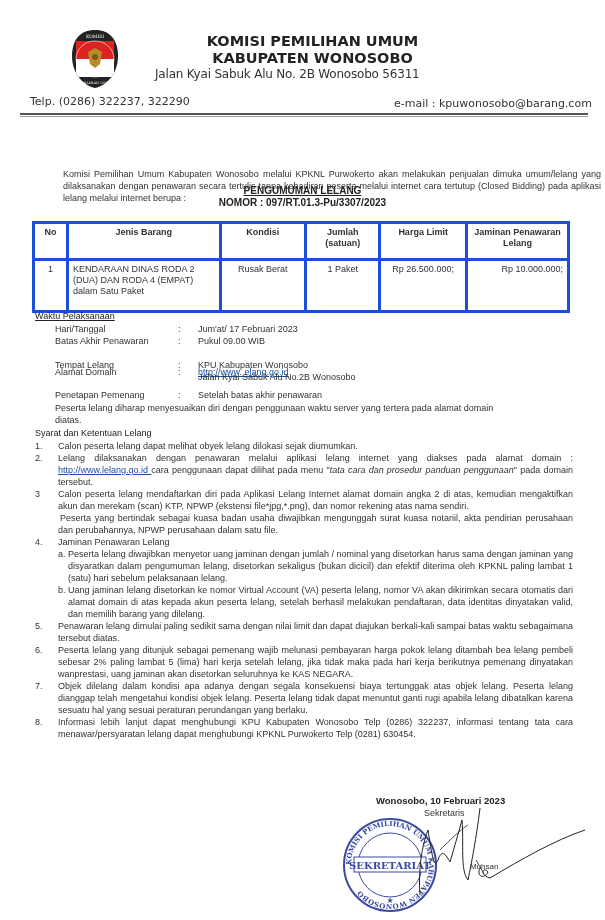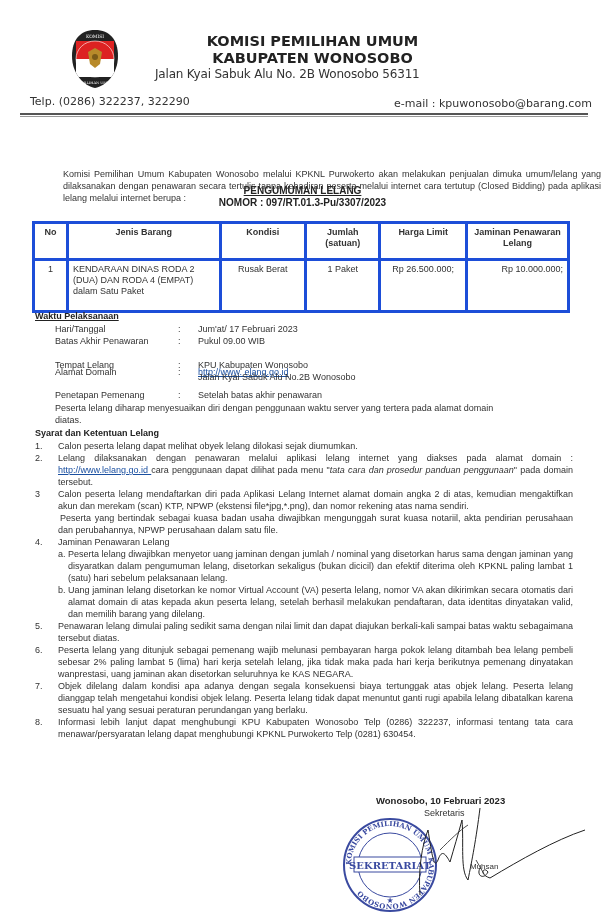--- a/index.html
+++ b/index.html
@@ -23,21 +23,21 @@
   table.lelang th, table.lelang td { border: 3px solid #1d4ed8; vertical-align: top; padding: 3px 4px; }
   table.lelang th { font-weight: bold; height: 28px; text-align: center; line-height: 11px; }
   table.lelang td { height: 43px; line-height: 11px; }
   .c-no { width: 22px; text-align: center; }
   .c-jenis { width: 137px; }
   .c-kond { width: 72px; text-align: center; }
   .c-jml { width: 61px; text-align: center; }
   .c-harga { width: 73px; text-align: center; }
   .c-jamin { width: 88px; text-align: center; }
   
-  .sec-head { font-size: 9px; font-weight: bold; color:#222; }
+  .sec-head { font-size: 9px; font-weight: normal; color:#222; }
   .waktu-head { left: 35px; top: 311px; text-decoration: underline; }
   .kv { position: absolute; left: 55px; font-size: 9px; color:#333; line-height: 12px; }
   .kv .k { display:inline-block; width: 123px; }
   .kv .sep { display:inline-block; width: 20px; }
   .kv .v a { color:#1a4fa0; text-decoration: underline; }
   .note { left: 55px; top: 404px; width: 440px; }
   .syarat-head { left: 35px; top: 428px; }
   ol.syarat { position: absolute; left: 35px; top: 440px; width: 538px; margin: 0; padding: 0; list-style: none; font-size: 9px; color:#333; line-height: 12px; }
   ol.syarat > li { position: relative; padding-left: 23px; text-align: justify; margin-bottom: 0; }
   ol.syarat > li .num { position: absolute; left: 0; top: 0; }

